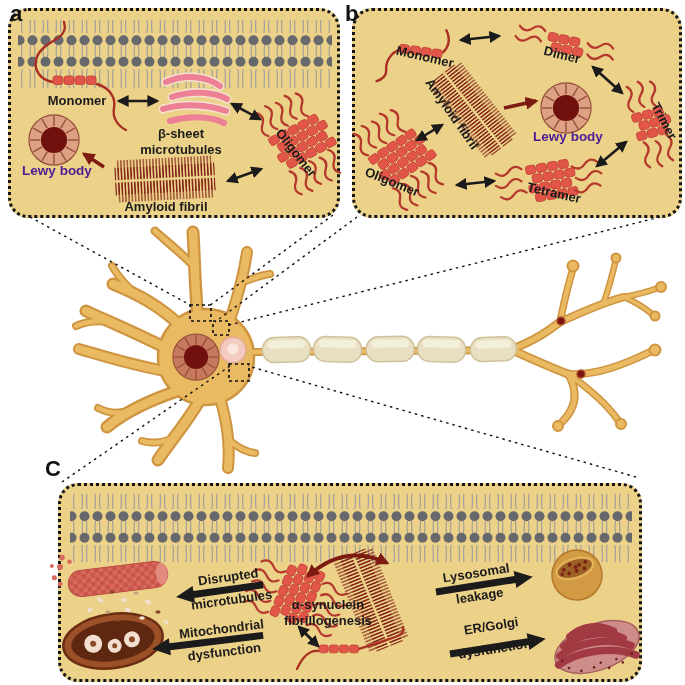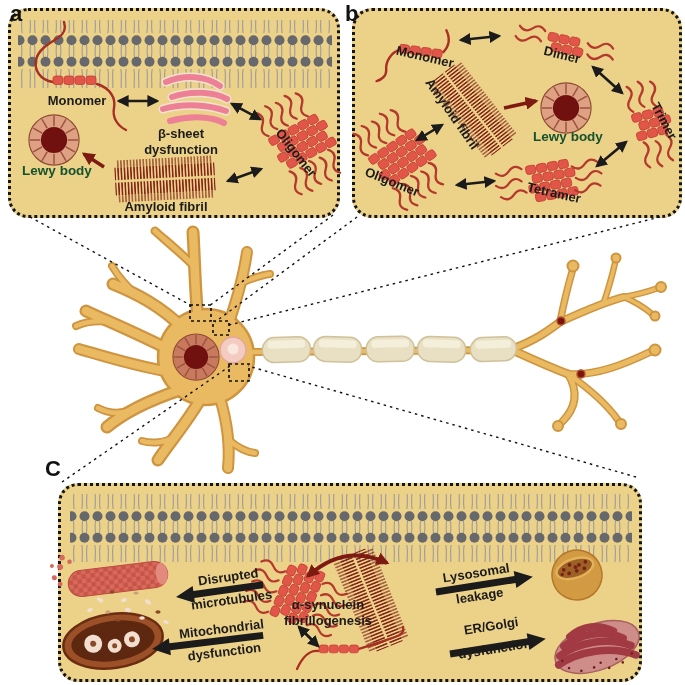--- a/index.html
+++ b/index.html
@@ -5,21 +5,21 @@
   html,body{margin:0;padding:0;background:#fff;}
   #fig{position:relative;width:685px;height:685px;background:#fff;overflow:hidden;
        font-family:"Liberation Sans",sans-serif;}
   .panel{position:absolute;background:#ecd189;border:3px dotted #151515;border-radius:20px;box-sizing:border-box;}
   #panel-a{left:8px;top:8px;width:332px;height:210px;}
   #panel-b{left:352px;top:8px;width:330px;height:210px;}
   #panel-c{left:58px;top:483px;width:584px;height:199px;}
   #art{position:absolute;left:0;top:0;width:685px;height:685px;}
   .lbl{position:absolute;font-weight:700;font-size:13px;line-height:1.2;color:#1b1b1b;
        white-space:pre-line;text-align:center;transform:translate(-50%,-50%);}
-  .lbl.red{color:#14532d;font-size:13.5px;}
+  .lbl.red{color:#4c1d95;font-size:13.5px;}
   .lbl.effect{line-height:1.75;}
   .letter{position:absolute;font-weight:700;font-size:22px;color:#111;transform:none;}
 </style>
 </head>
 <body>
 
 <div id="fig">
 
   <div class="panel" id="panel-a"></div>
   <div class="panel" id="panel-b"></div>
@@ -475,21 +475,21 @@
       <rect x="229" y="364" width="20" height="17"></rect>
     </g>
   </svg>
 
   <div class="letter" style="left:10px;top:1px;">a</div>
   <div class="letter" style="left:345px;top:1px;">b</div>
   <div class="letter" style="left:45px;top:456px;">C</div>
 
   <div class="lbl" style="left:77px;top:101px;">Monomer</div>
   <div class="lbl" style="left:181px;top:142px;">β-sheet
-dysfunction</div>
+microtubules</div>
   <div class="lbl" style="left:296px;top:153px;transform:translate(-50%,-50%) rotate(52deg);">Oligomer</div>
   <div class="lbl" style="left:166px;top:207px;">Amyloid fibril</div>
   <div class="lbl red" style="left:57px;top:171px;">Lewy body</div>
 
   <div class="lbl" style="left:425px;top:57px;transform:translate(-50%,-50%) rotate(13deg);">Monomer</div>
   <div class="lbl" style="left:562px;top:55px;transform:translate(-50%,-50%) rotate(14deg);">Dimer</div>
   <div class="lbl" style="left:664px;top:121px;transform:translate(-50%,-50%) rotate(62deg);">Trimer</div>
   <div class="lbl" style="left:554px;top:193px;transform:translate(-50%,-50%) rotate(13deg);">Tetramer</div>
   <div class="lbl" style="left:392px;top:182px;transform:translate(-50%,-50%) rotate(22deg);">Oligomer</div>
   <div class="lbl" style="left:452px;top:114px;transform:translate(-50%,-50%) rotate(55deg);">Amyloid fibril</div>

